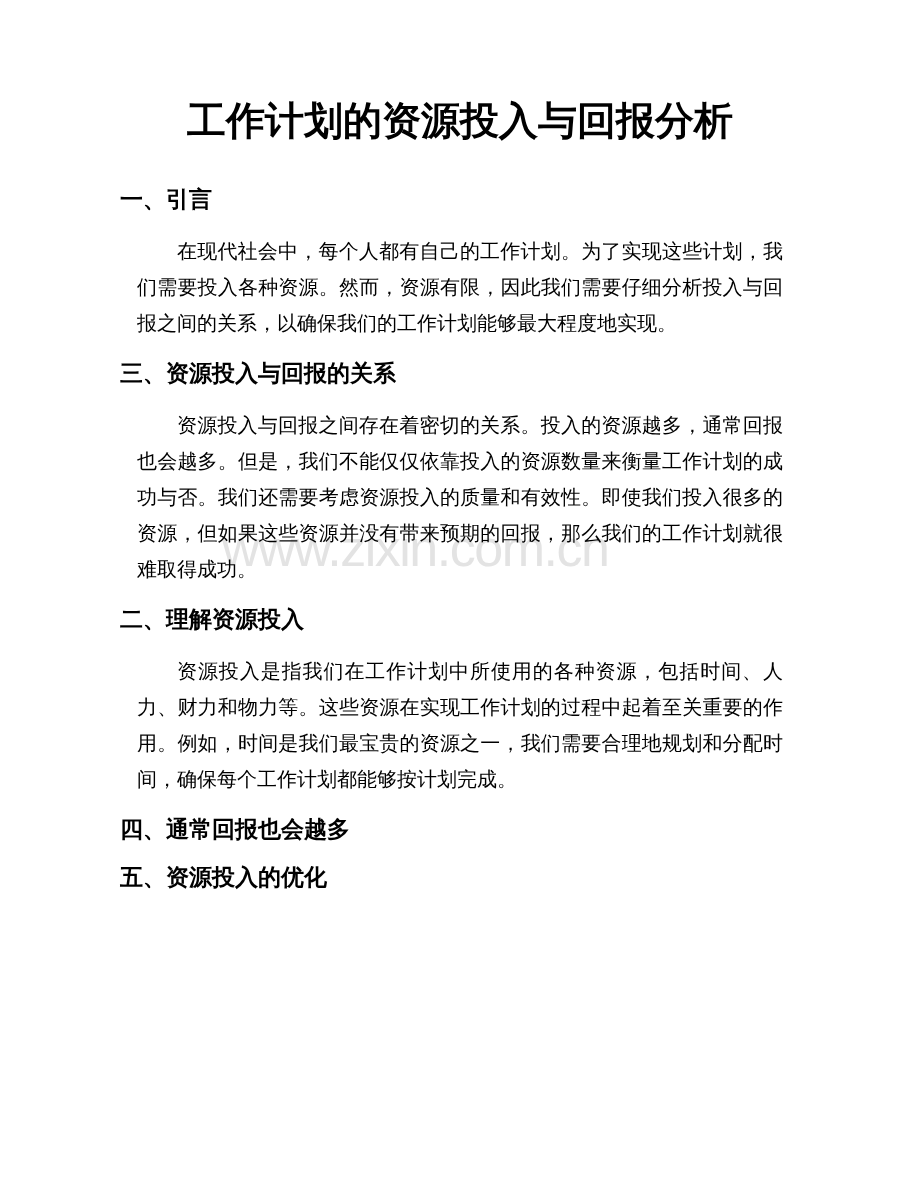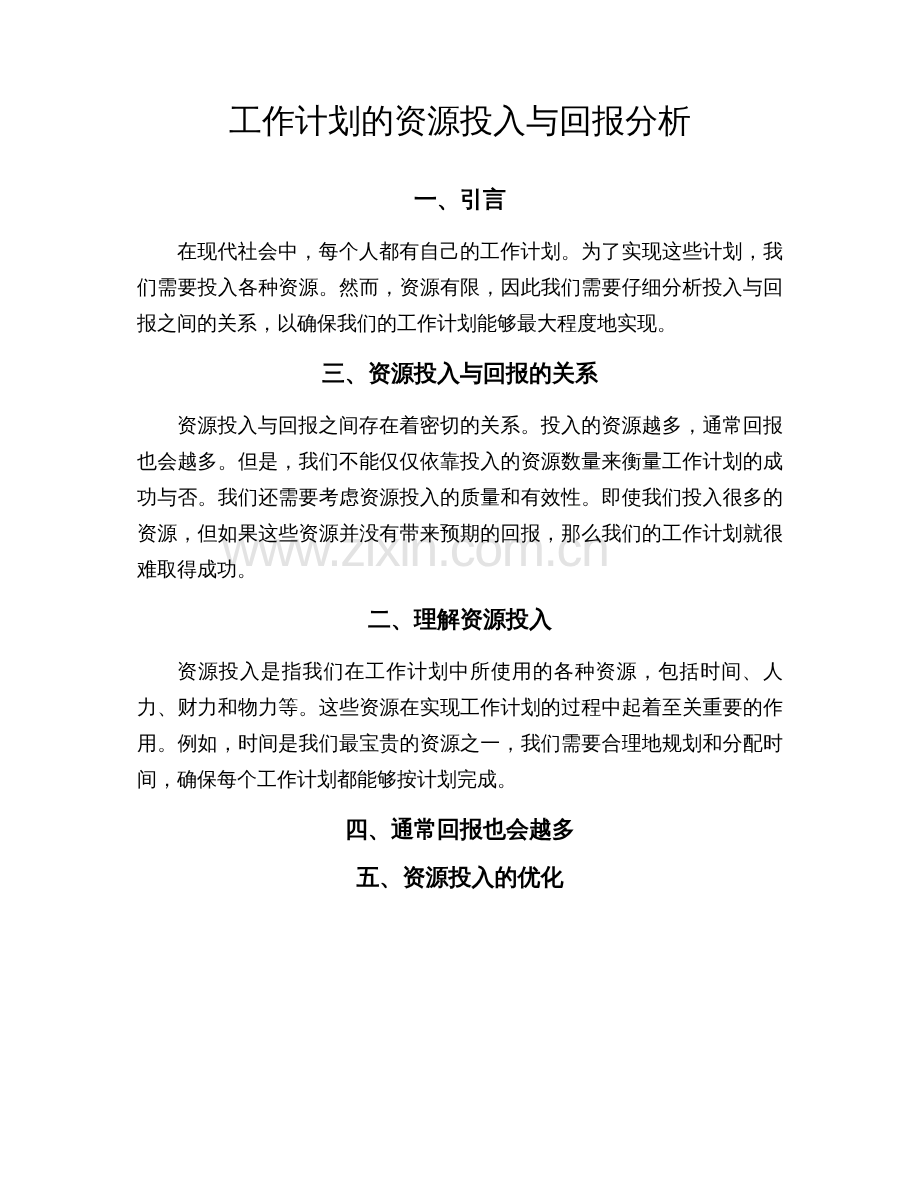--- a/index.html
+++ b/index.html
@@ -35,33 +35,32 @@
     font-family: "Liberation Sans", sans-serif;
     font-size: 52px;
     line-height: 52px;
     letter-spacing: -1.5px;
     color: #e3e3e3;
     white-space: nowrap;
     user-select: none;
   }
   h1.doc-title {
     font-family: "Liberation Sans", sans-serif;
-    font-weight: normal;
-    font-size: 33px;
+    font-weight: bold;
+    font-size: 39px;
     line-height: 41px;
     text-align: center;
     margin: 0 0 44px 0;
   }
   h2.sec-heading {
     font-family: "Liberation Sans", sans-serif;
     font-weight: bold;
     font-size: 23px;
     line-height: 28px;
     margin: 18px 0 20px 0;
-    text-align: center;
   }
   p.sec-para {
     font-size: 20px;
     line-height: 36px;
     text-align: justify;
     text-indent: 2em;
     margin: 17px;
   }
   section { margin: 0; }
 </style>

